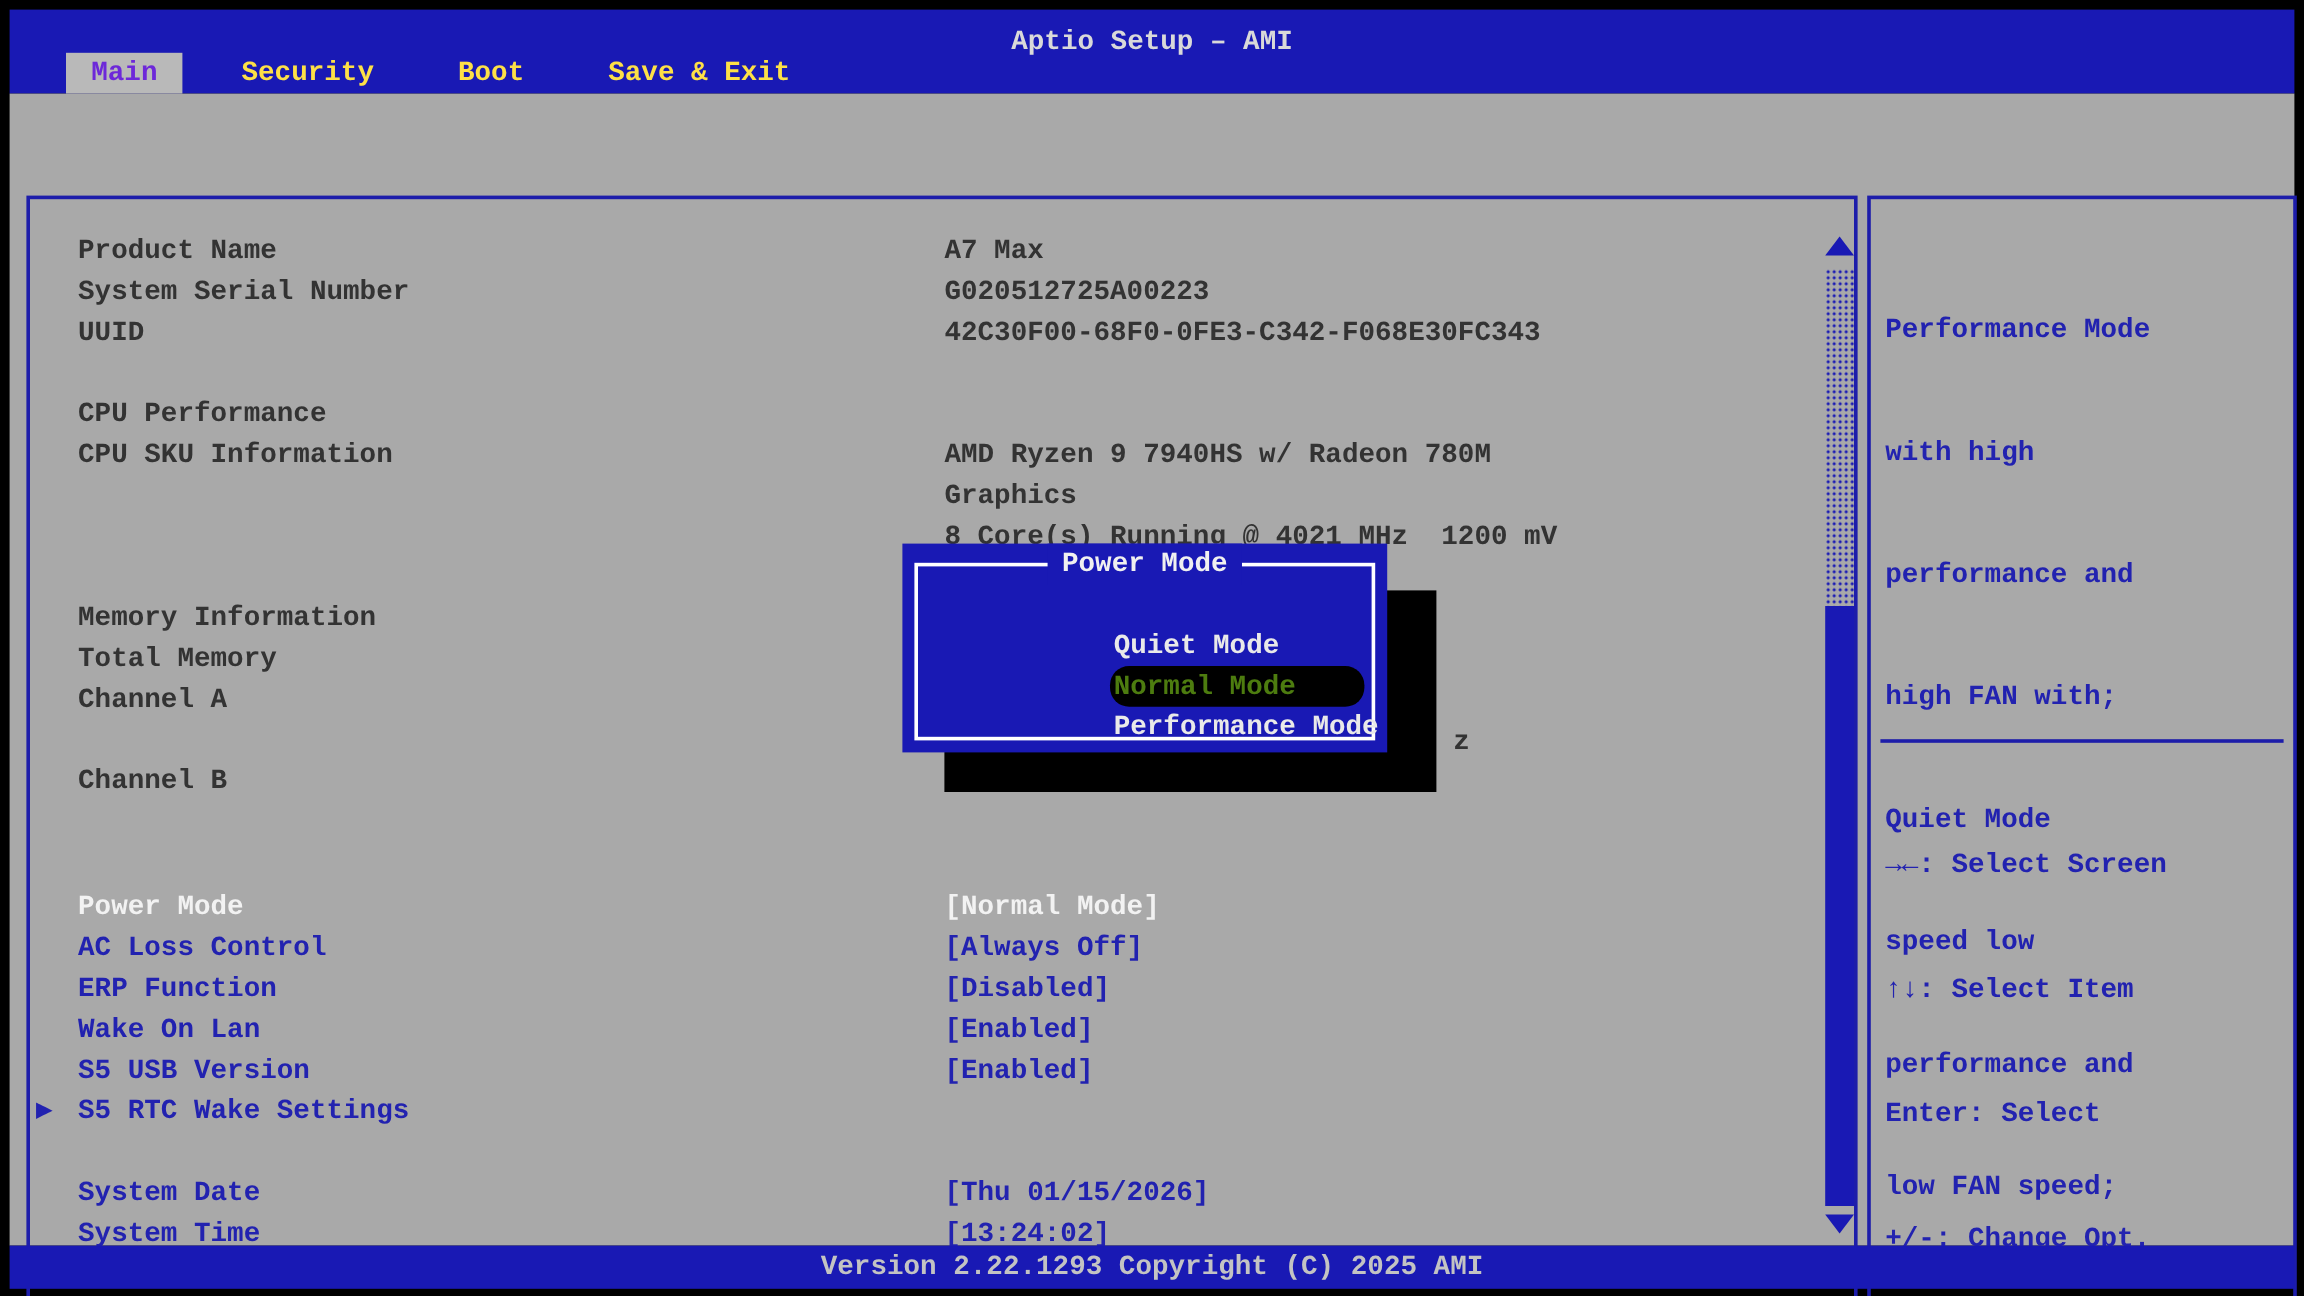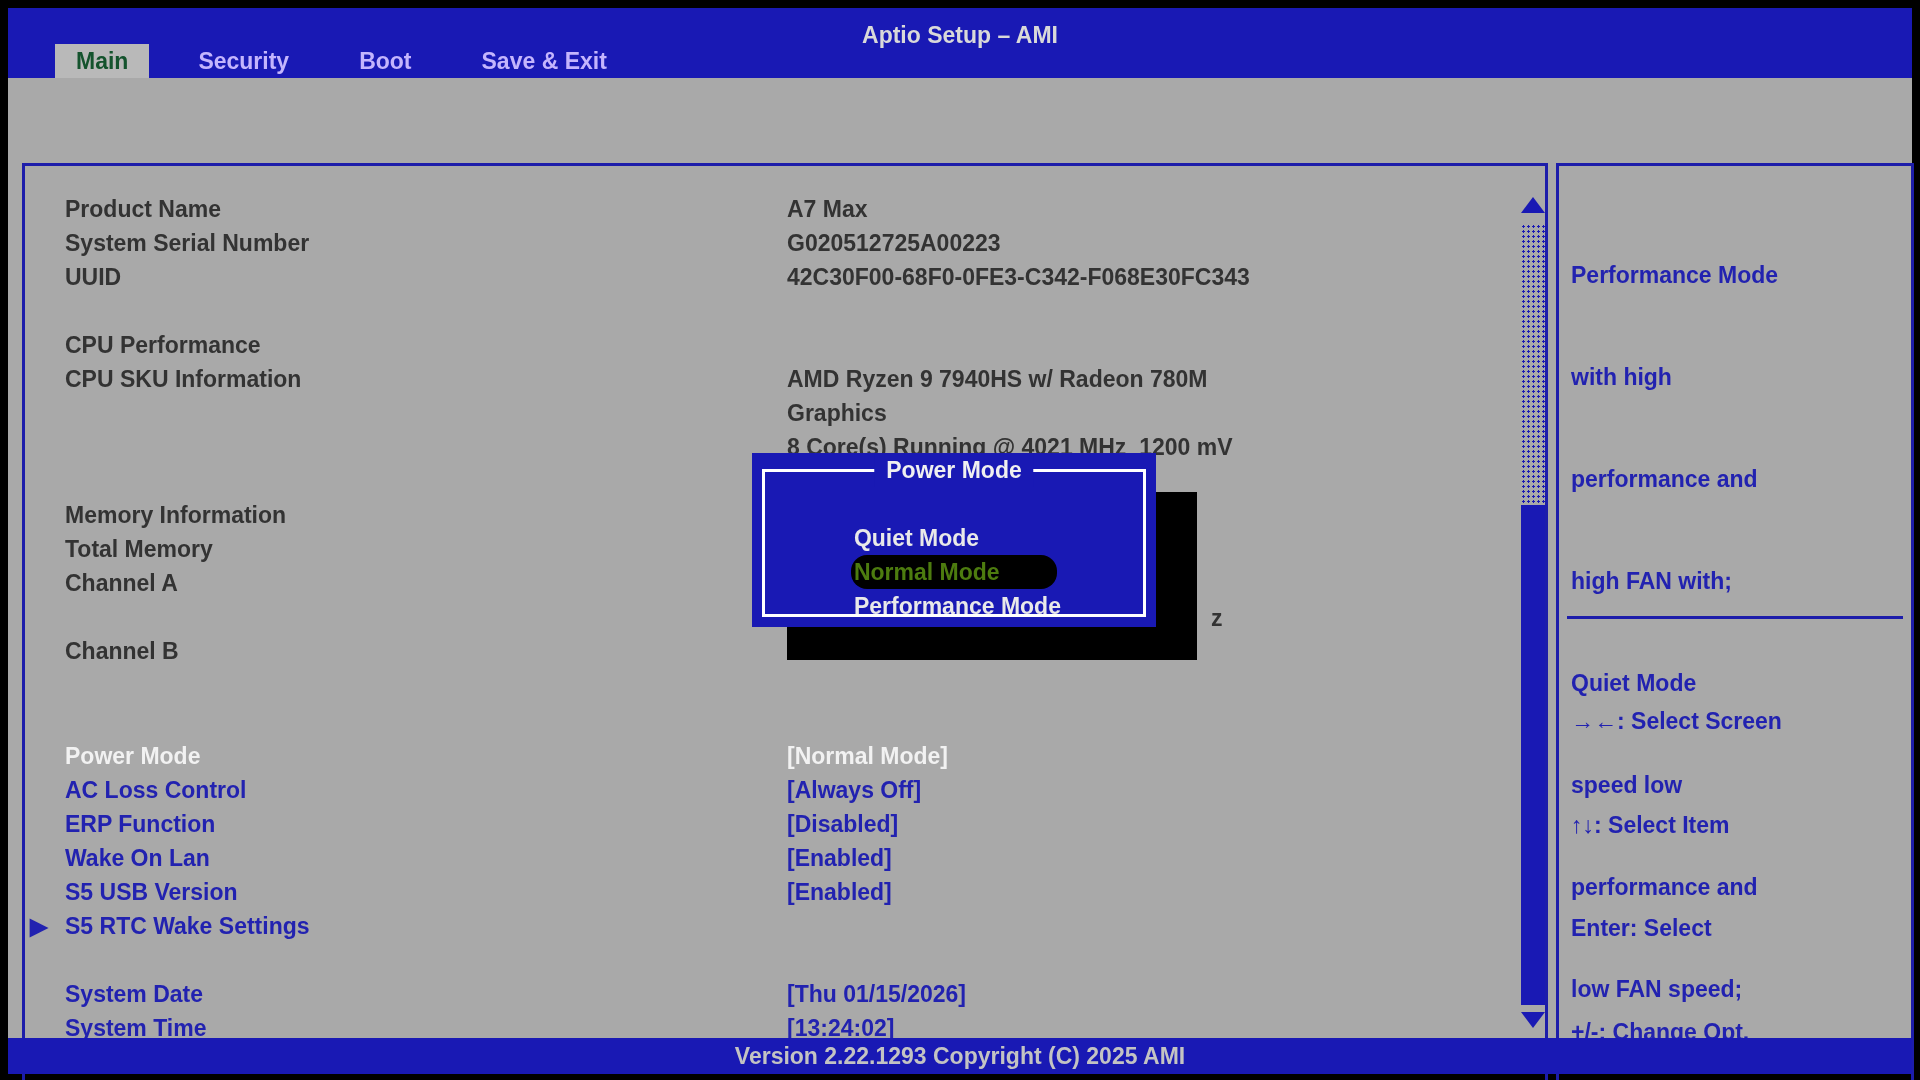--- a/index.html
+++ b/index.html
@@ -7,29 +7,29 @@
     --border-blue:#1d1daa;
     --text-blue:#2222b0;
     --gray:#a9a9a9;
     --tab-gray:#b9b9b9;
     --info:#333333;
     --white:#f2f2f2;
   }
   html,body{margin:0;padding:0;background:#000;}
   .screen{
     position:relative;width:1920px;height:1080px;background:#000;overflow:hidden;
-    font-family:Liberation Sans, sans-serif;
+    font-family:Liberation Mono, monospace;
     font-weight:bold;font-size:23px;line-height:34px;
   }
   
   .titlebar{position:absolute;left:8px;top:8px;width:1904px;height:70px;background:var(--blue);}
   .app-title{position:absolute;top:10px;left:0;width:100%;text-align:center;color:#d9d9d9;white-space:pre;}
   .tabs{position:absolute;left:47px;bottom:0;display:flex;}
-  .tab{height:34px;padding:0 21px;margin-right:28px;color:#c4b5fd;white-space:pre;cursor:default;}
-  .tab.selected{background:var(--tab-gray);color:#14532d;text-align:center;}
+  .tab{height:34px;padding:0 21px;margin-right:28px;color:#fde047;white-space:pre;cursor:default;}
+  .tab.selected{background:var(--tab-gray);color:#6d28d9;text-align:center;}
   
   .content{position:absolute;left:8px;top:78px;width:1904px;height:960px;background:var(--gray);}
   
   .panel-left{position:absolute;left:14px;top:85px;width:1526px;height:937px;border:3px solid var(--border-blue);box-sizing:border-box;}
   .row{position:absolute;left:3px;display:flex;white-space:pre;}
   .row .marker{width:35px;padding-left:2px;color:var(--text-blue);}
   .row .label{width:722px;}
   .row.info{color:var(--info);}
   .row.option{color:var(--text-blue);}
   .row.selected-row{color:var(--white);}

